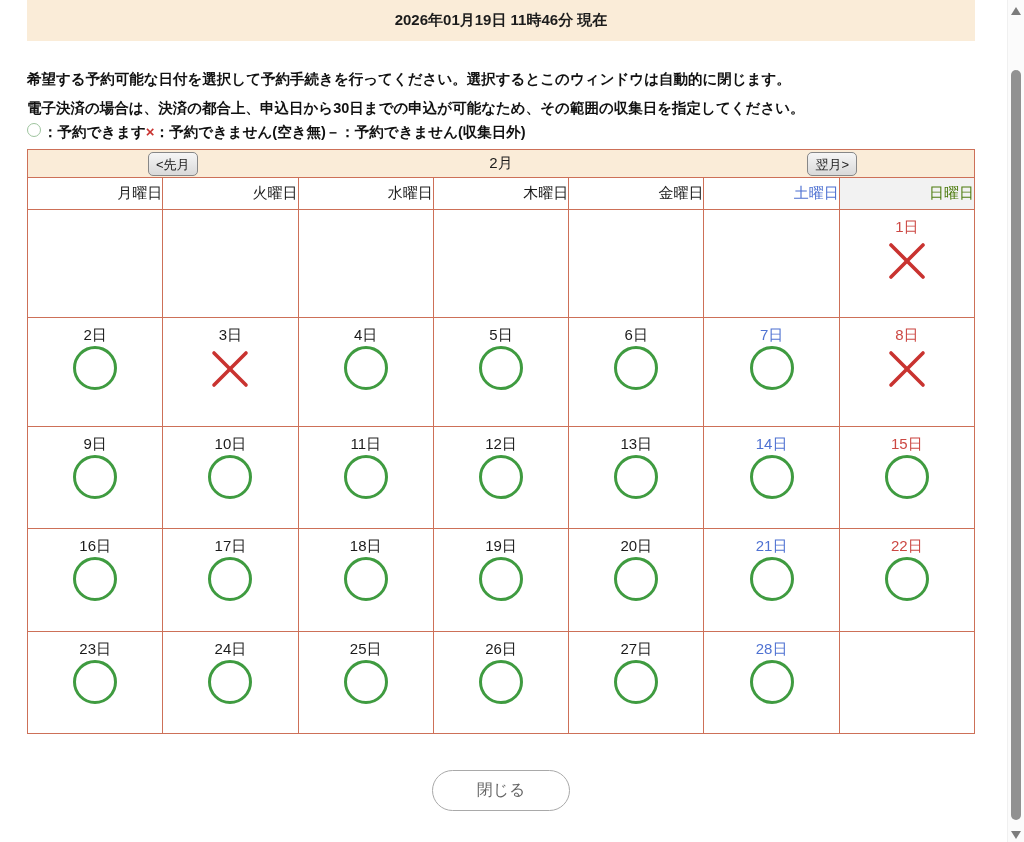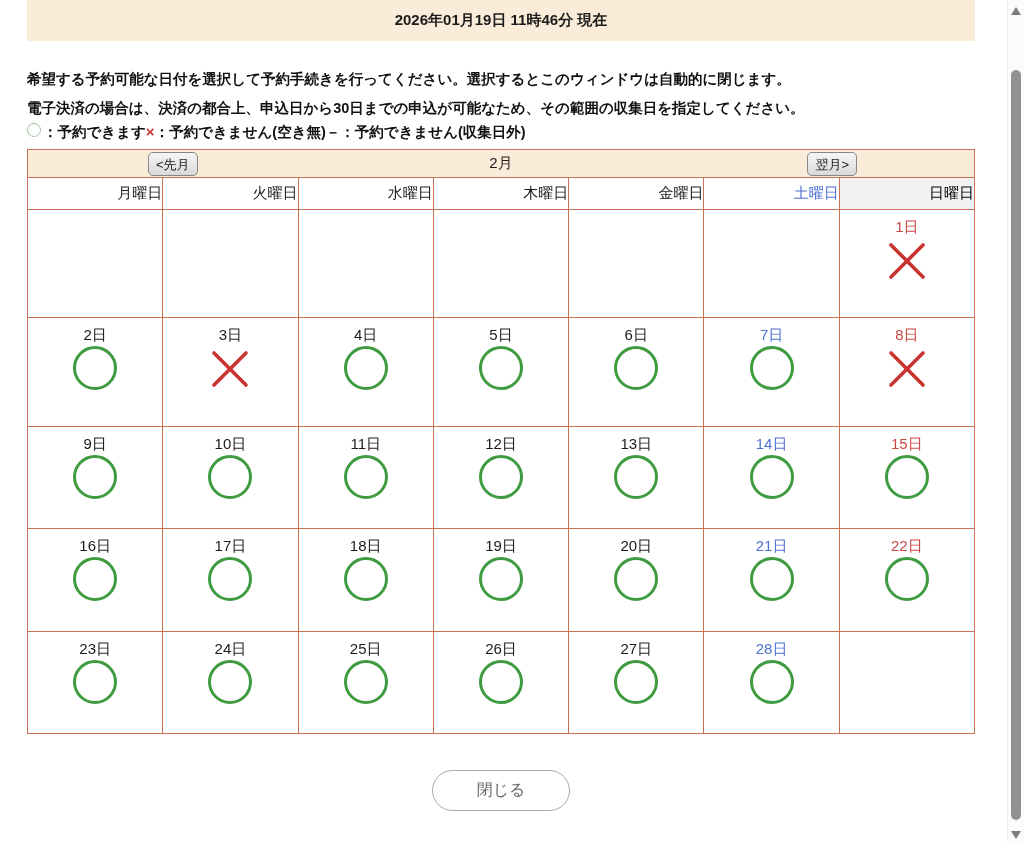--- a/index.html
+++ b/index.html
@@ -33,21 +33,21 @@
   .nav-btn { position: absolute; top: 2px; height: 24px; padding: 3px 7px;
     font-size: 13px; color: #222; background: linear-gradient(#f6f6f6, #d9d9d9);
     border: 1px solid #878787; border-radius: 5px; cursor: pointer;
     font-family: "Liberation Sans", "DejaVu Sans", sans-serif; }
   .nav-prev { left: 120px; }
   .nav-next { right: 117px; text-align: right; }
 
   tr.dow-row th { height: 32px; background: #ffffff; font-size: 15px;
     font-weight: normal; color: #1b1b1b; text-align: right; vertical-align: middle; }
   tr.dow-row th.sat { color: #4f72d2; }
-  tr.dow-row th.sun { color: #000000; background: #f2f2f2; }
+  tr.dow-row th.sun { color: #4d7c0f; background: #f2f2f2; }
 
   tbody tr { height: 102px; }
   tbody tr:nth-child(1) { height: 108px; }
   tbody tr:nth-child(2) { height: 109px; }
   tbody tr:nth-child(4) { height: 103px; }
   tbody td { padding: 0; vertical-align: top; background: #ffffff; }
   .cell-inner { height: 100%; display: flex; flex-direction: column; }
   .date-label { text-align: center; font-size: 15px; color: #1b1b1b; padding-top: 8px; height: 28px; }
   td.sat .date-label { color: #4f72d2; }
   td.sun .date-label { color: #cc4843; }

